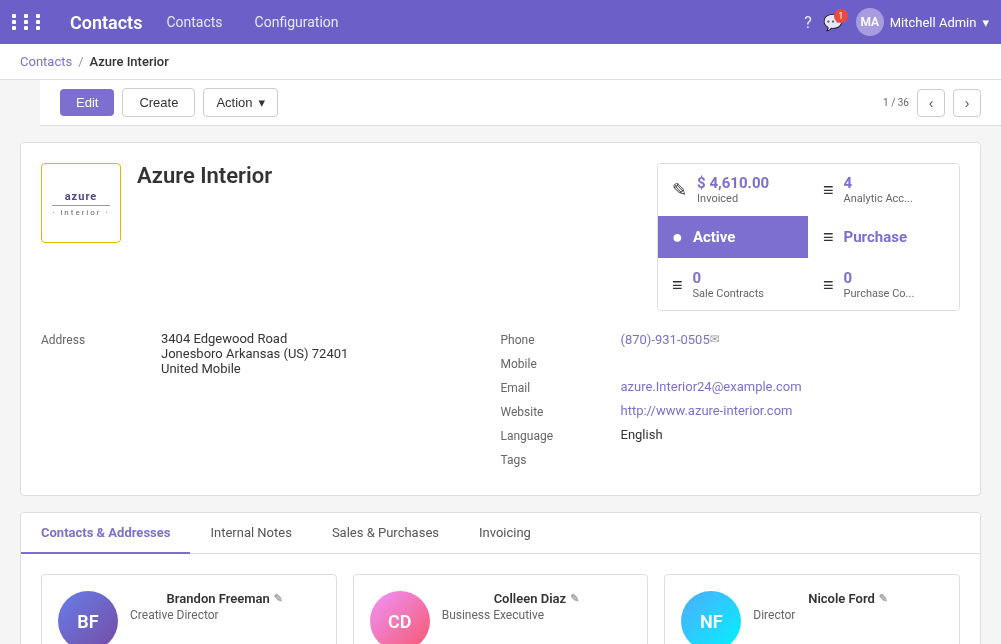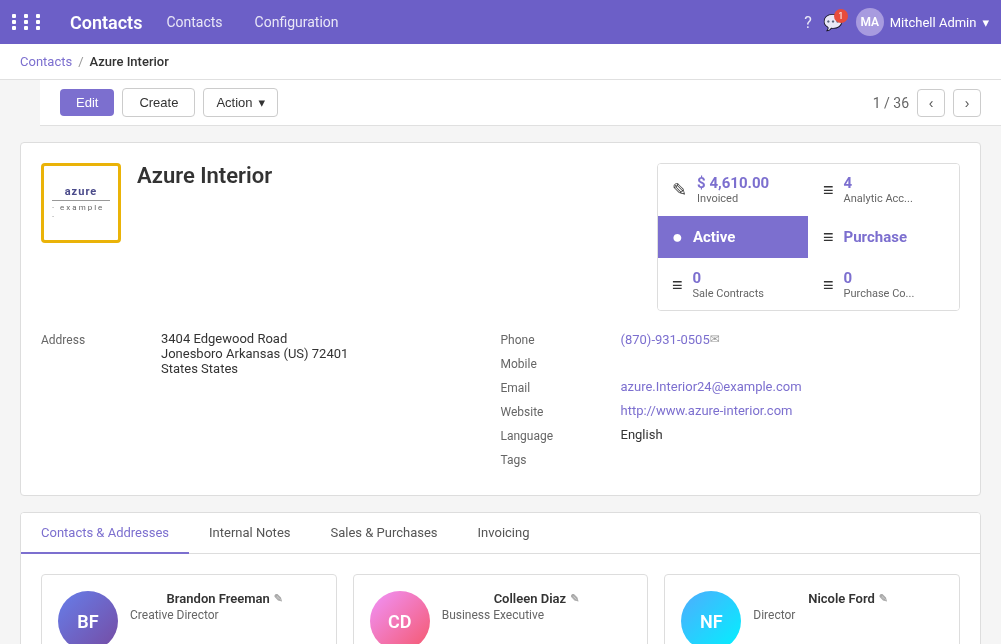--- a/index.html
+++ b/index.html
@@ -76,21 +76,21 @@
       border: 1px solid #ccc;
       padding: 6px 12px;
       border-radius: 4px;
       cursor: pointer;
       font-size: 13px;
       display: flex;
       align-items: flex-end;
       gap: 6px;
     }
     .toolbar-nav { margin-left: auto; display: flex; align-items: center; gap: 8px; }
-    .nav-count { font-size: 14px; color: #666; }
+    .nav-count { font-size: 10px; color: #666; }
     .btn-nav {
       background: white;
       border: 1px solid #ccc;
       width: 28px; height: 28px;
       border-radius: 4px;
       cursor: pointer;
       display: flex; align-items: center; justify-content: center;
       font-size: 14px; color: #555;
     }
 
@@ -101,21 +101,21 @@
     .record-card {
       background: white;
       border: 1px solid #ddd;
       border-radius: 4px;
       padding: 20px;
       margin-bottom: 16px;
     }
     .record-header { display: flex; align-items: flex-start; gap: 16px; margin-bottom: 20px; }
     .company-logo {
       width: 80px; height: 80px;
-      border: 3px solid #eab308;
+      border: 1px solid #eab308;
       border-radius: 4px;
       display: flex; align-items: center; justify-content: center;
       background: white;
       flex-shrink: 0;
       padding: 8px;
     }
     .company-logo-inner {
       display: flex; flex-direction: column; align-items: center; justify-content: center;
       width: 100%; height: 100%;
     }
@@ -174,21 +174,21 @@
       padding: 12px 20px;
       cursor: pointer;
       font-size: 13px;
       color: #555;
       border-bottom: 2px solid transparent;
       margin-bottom: -1px;
     }
     .tab.active {
       color: #7c6fcf;
       border-bottom: 2px solid #7c6fcf;
-      font-weight: 400;
+      font-weight: 700;
     }
     .tabs-content { padding: 20px; }
 
     
     .contacts-grid { display: grid; grid-template-columns: repeat(3, 1fr); gap: 16px; }
     .contact-card {
       border: 1px solid #ddd;
       border-radius: 4px;
       padding: 16px;
       display: flex;
@@ -265,21 +265,21 @@
 </div>
 
 <div class="main">
 
   <div class="record-card">
     <div class="record-header">
 
       <div class="company-logo">
         <div class="company-logo-inner">
           <span class="logo-text-azure">azure</span>
-          <span class="logo-text-interior">· example ·</span>
+          <span class="logo-text-interior">· interior ·</span>
         </div>
       </div>
 
       <h1 class="company-name">Azure Interior</h1>
 
       <div class="stat-cards">
 
         <div class="stat-card">
           <span class="stat-icon">✎</span>
           <div>
@@ -326,21 +326,21 @@
     </div>
 
     <div class="fields-grid">
 
       <div class="field-section">
         <div class="field-row">
           <span class="field-label">Address</span>
           <div class="field-value">
             <div>3404 Edgewood Road</div>
             <div>Jonesboro  Arkansas (US)  72401</div>
-            <div>States States</div>
+            <div>United Mobile</div>
           </div>
         </div>
       </div>
 
       <div class="field-section">
         <div class="field-row">
           <span class="field-label">Phone</span>
           <div class="field-value phone-row">
             <span class="field-link">(870)-931-0505</span>
             <span class="phone-icon">✉</span>

